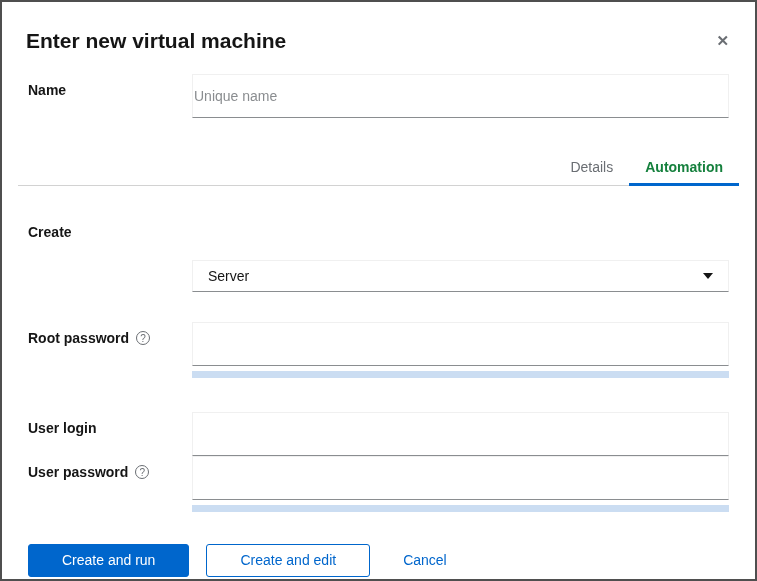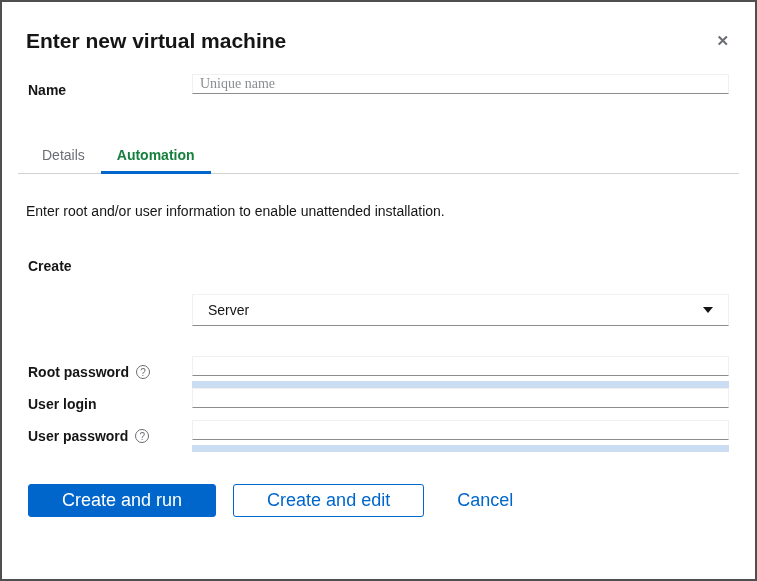--- a/index.html
+++ b/index.html
@@ -12,55 +12,55 @@
   .header { display:flex; justify-content:space-between; align-items:flex-start; padding:26px 20px 0 24px; }
   .title { font-size:21px; font-weight:bold; margin:0; line-height:26px; }
   .close-btn { background:none; border:none; color:#6a6e73; font-size:15px; font-weight:bold;
     cursor:pointer; padding:2px 6px; margin-top:3px; line-height:1; }
 
   .form-row { display:grid; grid-template-columns:164px 1fr; padding:0 26px; align-items:start;border-radius:16px; }
   .label { font-size:14px; font-weight:bold; display:flex; align-items:center; gap:7px; height:32px; }
   .field-wrap { width:100%; }
 
   .text-input {
-    display:block; width:100%; height:20px; box-sizing:border-box;
+    display:block; width:100%; height:44px; box-sizing:border-box;
     border:1px solid #f0f0f0; border-bottom:1px solid #8a8d90;
-    font-size:14px; padding:0 7px; font-family:Liberation Serif, serif; color:#151515; background:#fff;
+    font-size:14px; padding:0 1px; font-family:Liberation Sans, sans-serif; color:#151515; background:#fff;
   }
   .text-input::placeholder { color:#8a8d90; opacity:1; }
 
   .select {
     height:32px; box-sizing:border-box; width:100%;
     border:1px solid #f0f0f0; border-bottom:1px solid #8a8d90; background:#fff;
     display:flex; align-items:center; justify-content:space-between;
     padding:0 15px; font-size:14px; cursor:pointer;margin-top:44px;
   }
   .caret { width:0; height:0; border-left:5px solid transparent; border-right:5px solid transparent;
     border-top:6px solid #151515; }
 
   .strength { height:7px; background:#cbddf2; margin-top:5px; }
 
-  .tabs { display:flex; margin:32px 16px 0 16px; border-bottom:1px solid #d2d2d2; padding-left:8px; }
+  .tabs { display:flex; margin:32px 16px 0 16px; border-bottom:1px solid #d2d2d2; padding-left:8px;justify-content:flex-end; }
   .tab { padding:9px 16px 11px; font-size:14px; color:#6a6e73; margin-bottom:-1px; cursor:pointer; }
   .tab.active { color:#15803d; border-bottom:3px solid #0066cc; padding-bottom:0;font-weight:bold; }
 
   .description { font-size:14px; margin:28px 24px 0 24px; line-height:18px; }
 
   .help-icon { width:14px; height:14px; box-sizing:border-box; border:1px solid #6a6e73; border-radius:50%;
     display:inline-flex; align-items:center; justify-content:center;
     font-size:10px; color:#6a6e73; font-weight:normal; cursor:pointer; flex:none; }
 
   .row-name { margin-top:20px; }
   .row-profile { margin-top:30px; }
   .row-root { margin-top:30px; }
-  .row-login { }
+  .row-login { margin-top:34px; }
   .row-userpass { }
 
   .footer { margin:32px 26px 0 26px; display:flex; align-items:center; }
-  .btn { font-size:18px; height:33px; border-radius:3px; font-family:inherit; cursor:pointer; line-height:31px; }
+  .btn { font-size:14px; height:33px; border-radius:3px; font-family:inherit; cursor:pointer; line-height:31px; }
   .btn-primary { background:#0066cc; color:#fff; border:1px solid #0066cc; padding:0 33px; }
   .btn-secondary { background:#fff; color:#0066cc; border:1px solid #0066cc; padding:0 33px; margin-left:17px; }
   .btn-link { background:none; border:none; color:#0066cc; padding:0; margin-left:33px; }
 </style>
 </head>
 <body>
 
 <div class="window">
 
   <div class="header">
@@ -75,21 +75,20 @@
     <div class="field-wrap">
       <input class="text-input" type="text" placeholder="Unique name" style="">
     </div>
   </div>
 
   <nav class="tabs">
     <div class="tab">Details</div>
     <div class="tab active">Automation</div>
   </nav>
 
-  <p class="description">Enter root and/or user information to enable unattended installation.</p>
 
   <div class="form-row row-profile">
     <span class="label">Create</span>
     <div class="select">
       <span>Server</span>
       <span class="caret"></span>
     </div>
   </div>
 
   <div class="form-row row-root">

